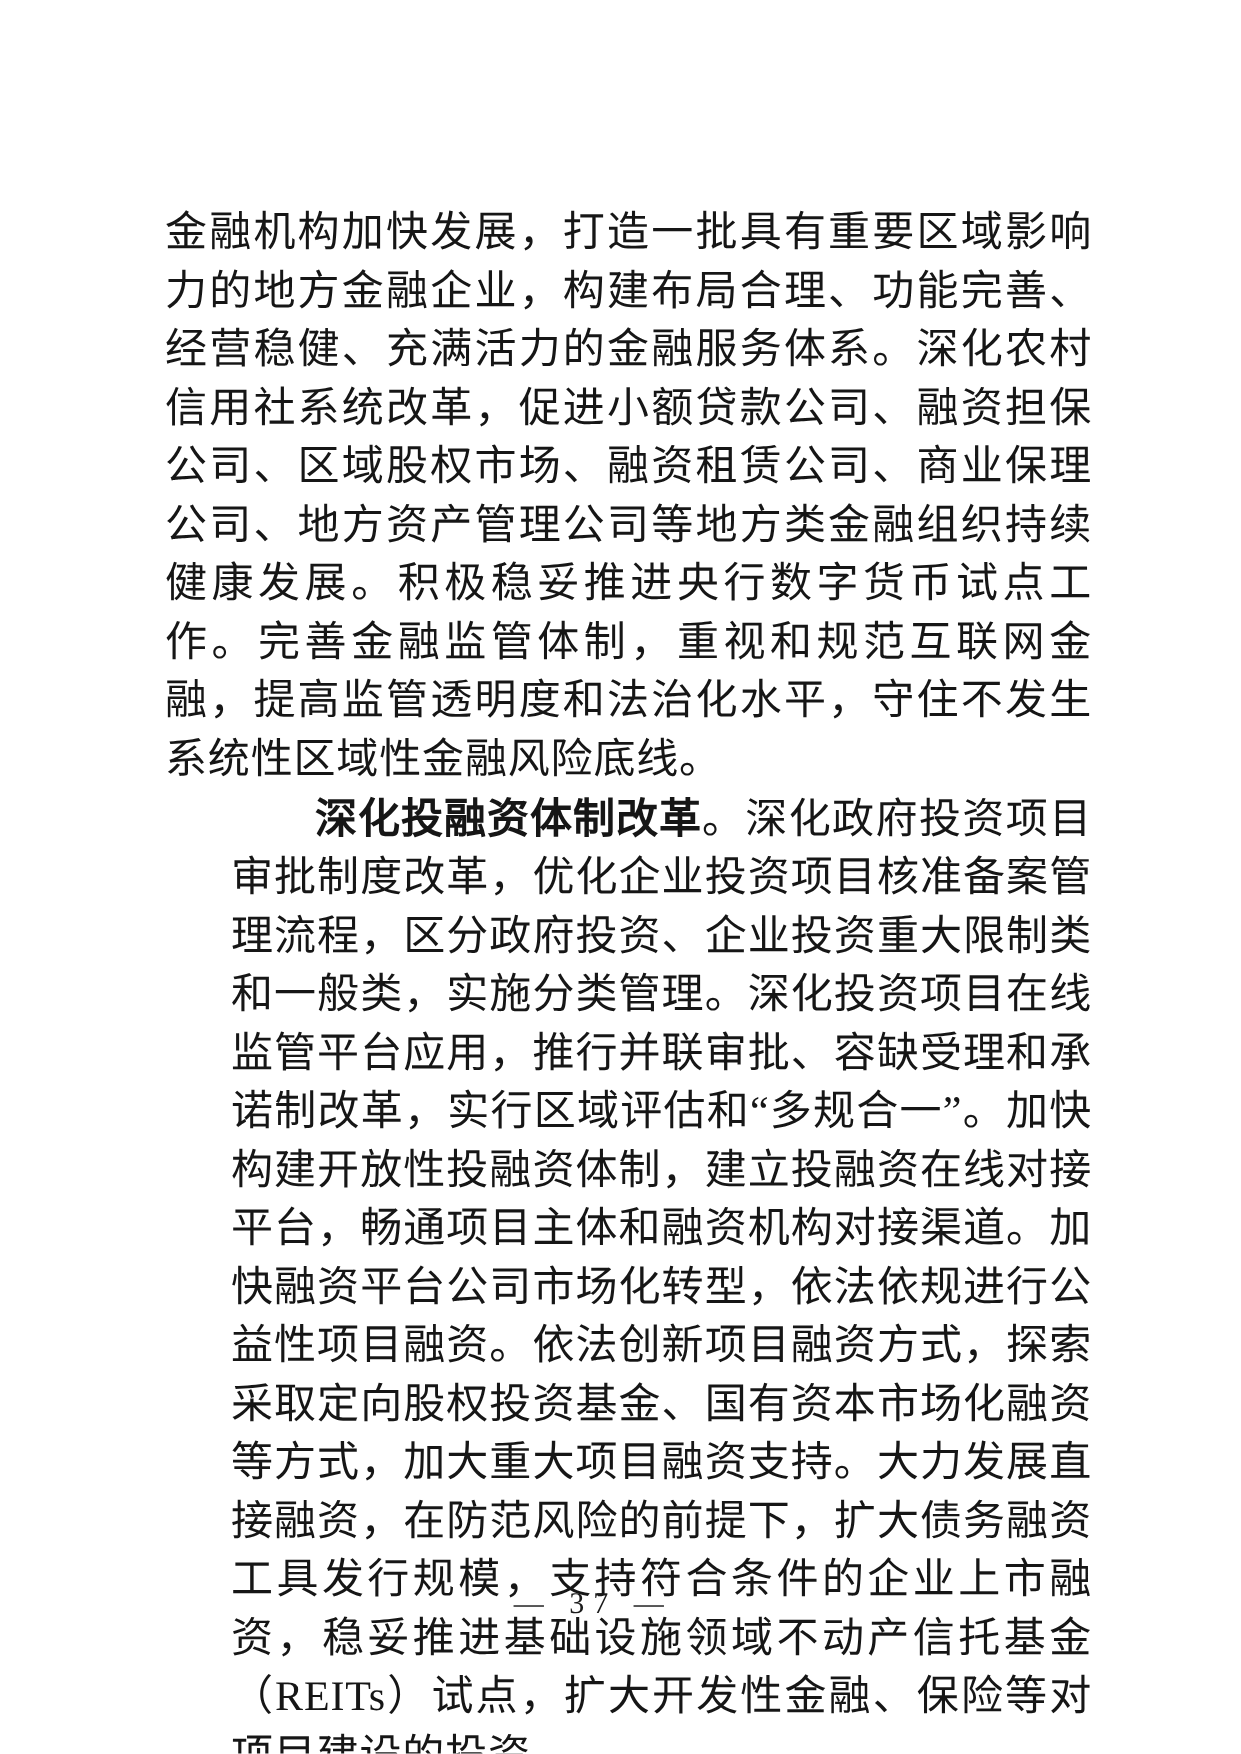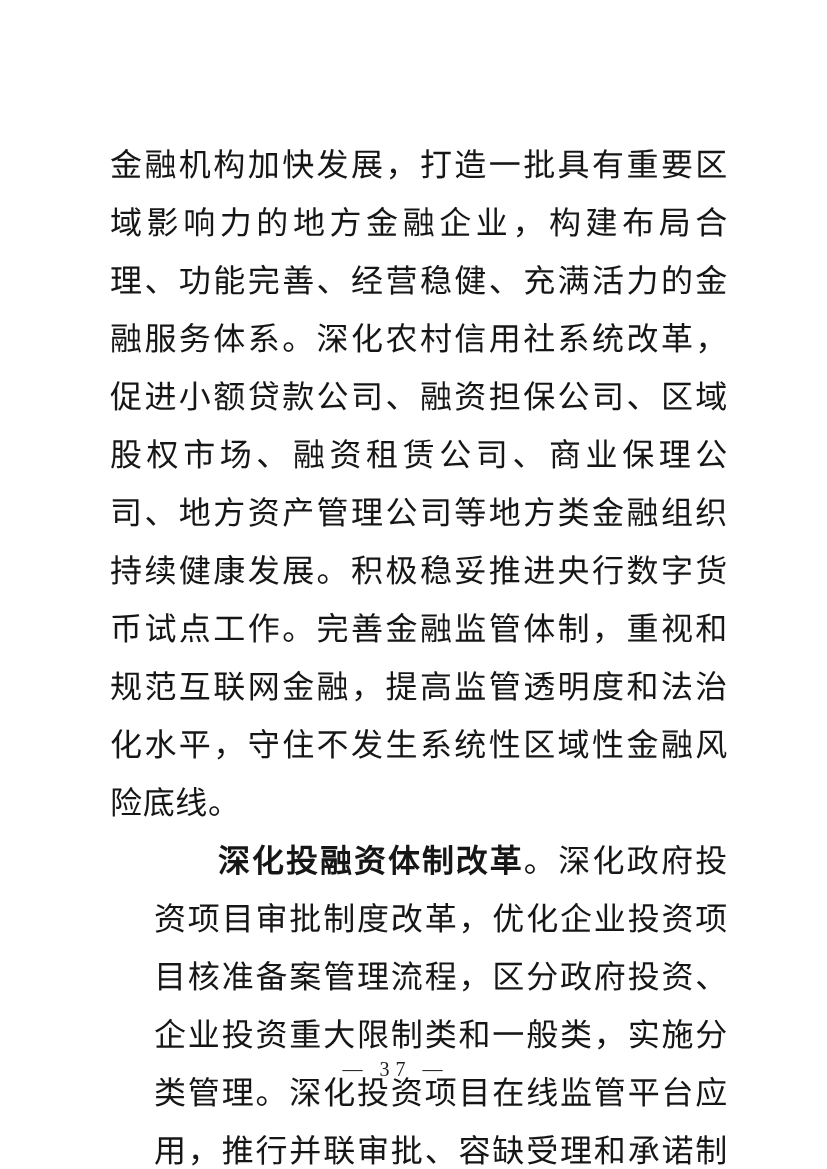--- a/index.html
+++ b/index.html
@@ -28,22 +28,22 @@
   .text-column {
     position: absolute;
     left: 110px;
     top: 136px;
     width: 618px;
   }
 
   .para {
     margin: 0;
     padding: 0;
-    font-size: 32px;
-    line-height: 58px;
+    font-size: 28px;
+    line-height: 39px;
     text-align: justify;
     text-justify: inter-character;
     text-align-last: left;
     letter-spacing: 0.02em;
     word-break: break-all;
     color: #161616;
   }
 
   .para + .para {
     margin-top: 0;

